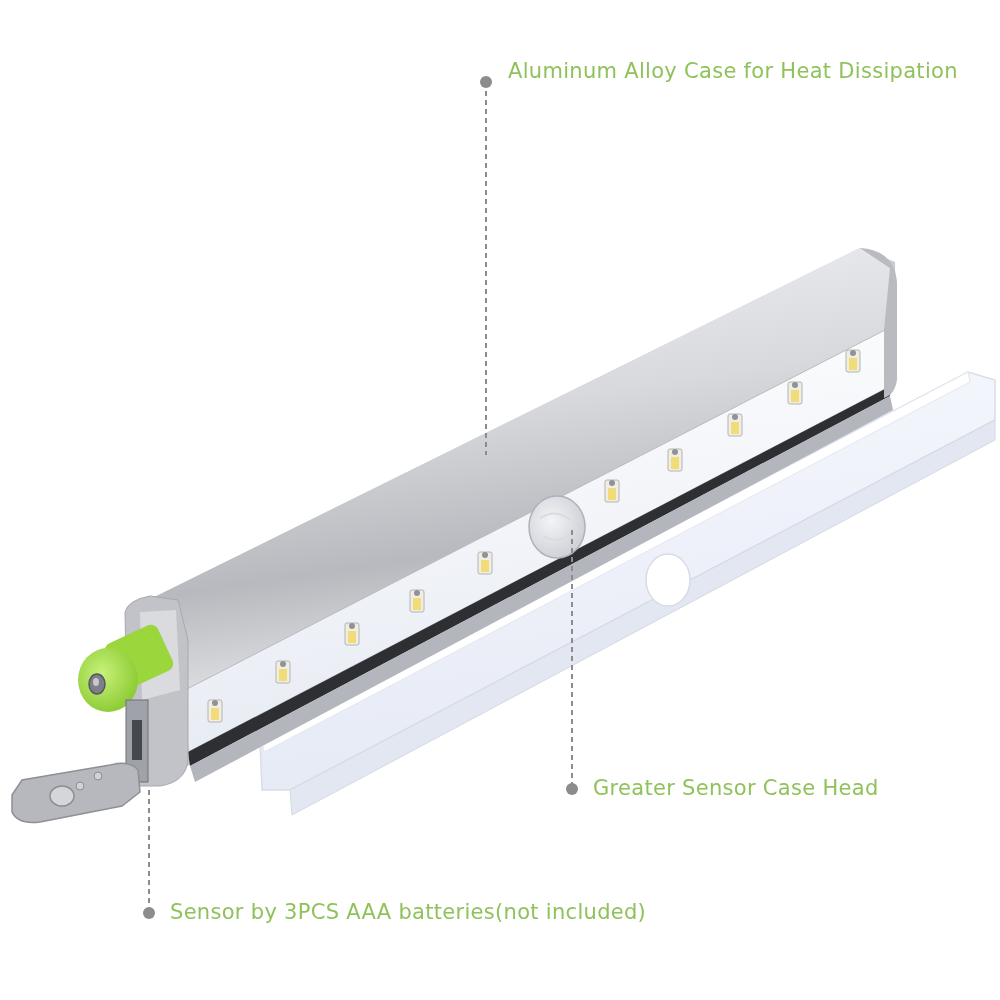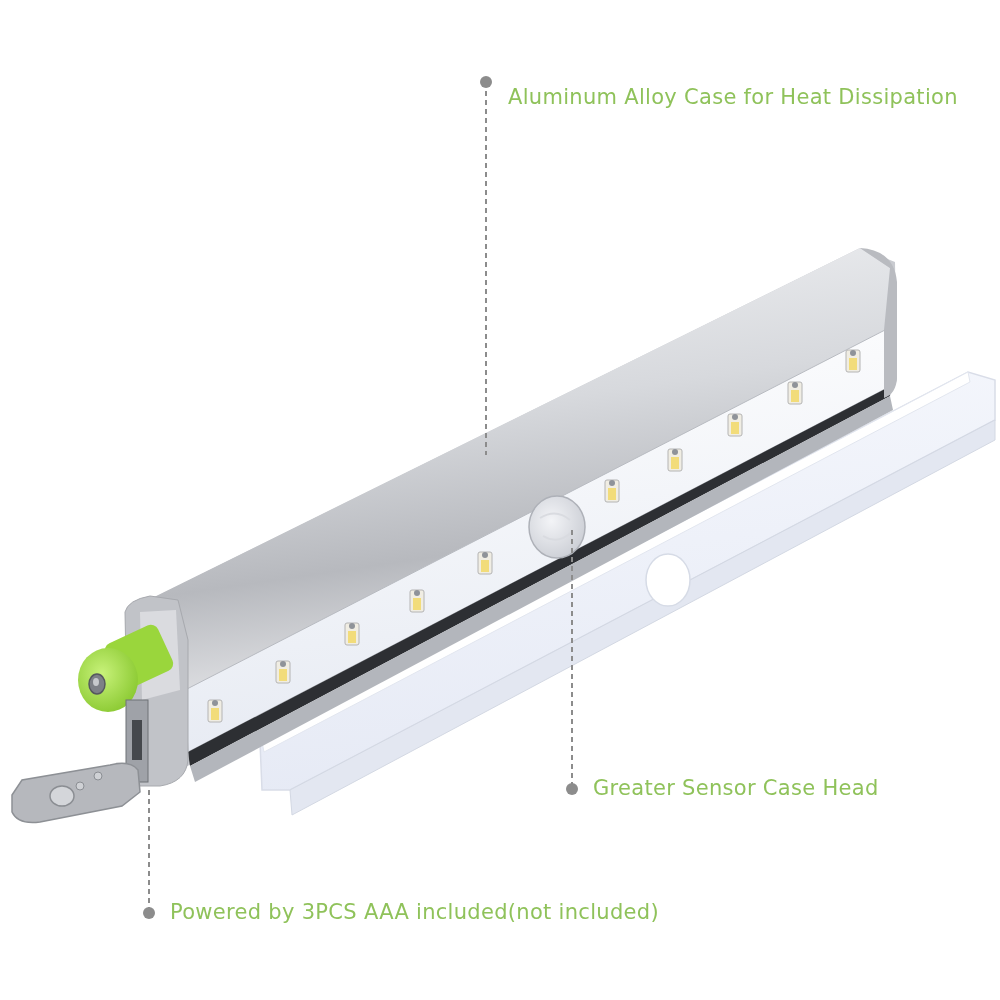--- a/index.html
+++ b/index.html
@@ -138,16 +138,16 @@
     <g>
       <line x1="486" y1="82" x2="486" y2="455" stroke="#8c8c8c" stroke-width="2" stroke-dasharray="5,4"></line>
       <circle cx="486" cy="82" r="6" fill="#8c8c8c"></circle>
       <line x1="572" y1="530" x2="572" y2="789" stroke="#8c8c8c" stroke-width="2" stroke-dasharray="5,4"></line>
       <circle cx="572" cy="789" r="6" fill="#8c8c8c"></circle>
       <line x1="149" y1="790" x2="149" y2="913" stroke="#8c8c8c" stroke-width="2" stroke-dasharray="5,4"></line>
       <circle cx="149" cy="913" r="6" fill="#8c8c8c"></circle>
     </g>
   </svg>
 
-  <div class="callout-label" style="left:508px; top:87px; color:#8fc25a;">Aluminum Alloy Case for Heat Dissipation</div>
+  <div class="callout-label" style="left:508px; top:61px; color:#8fc25a;">Aluminum Alloy Case for Heat Dissipation</div>
   <div class="callout-label" style="left:593px; top:778px; color:#8fc25a;">Greater Sensor Case Head</div>
-  <div class="callout-label" style="left:170px; top:902px; color:#8fc25a;">Powered by 3PCS AAA included(not included)</div>
+  <div class="callout-label" style="left:170px; top:902px; color:#8fc25a;">Sensor by 3PCS AAA batteries(not included)</div>
 </div>
 
 </body></html>

